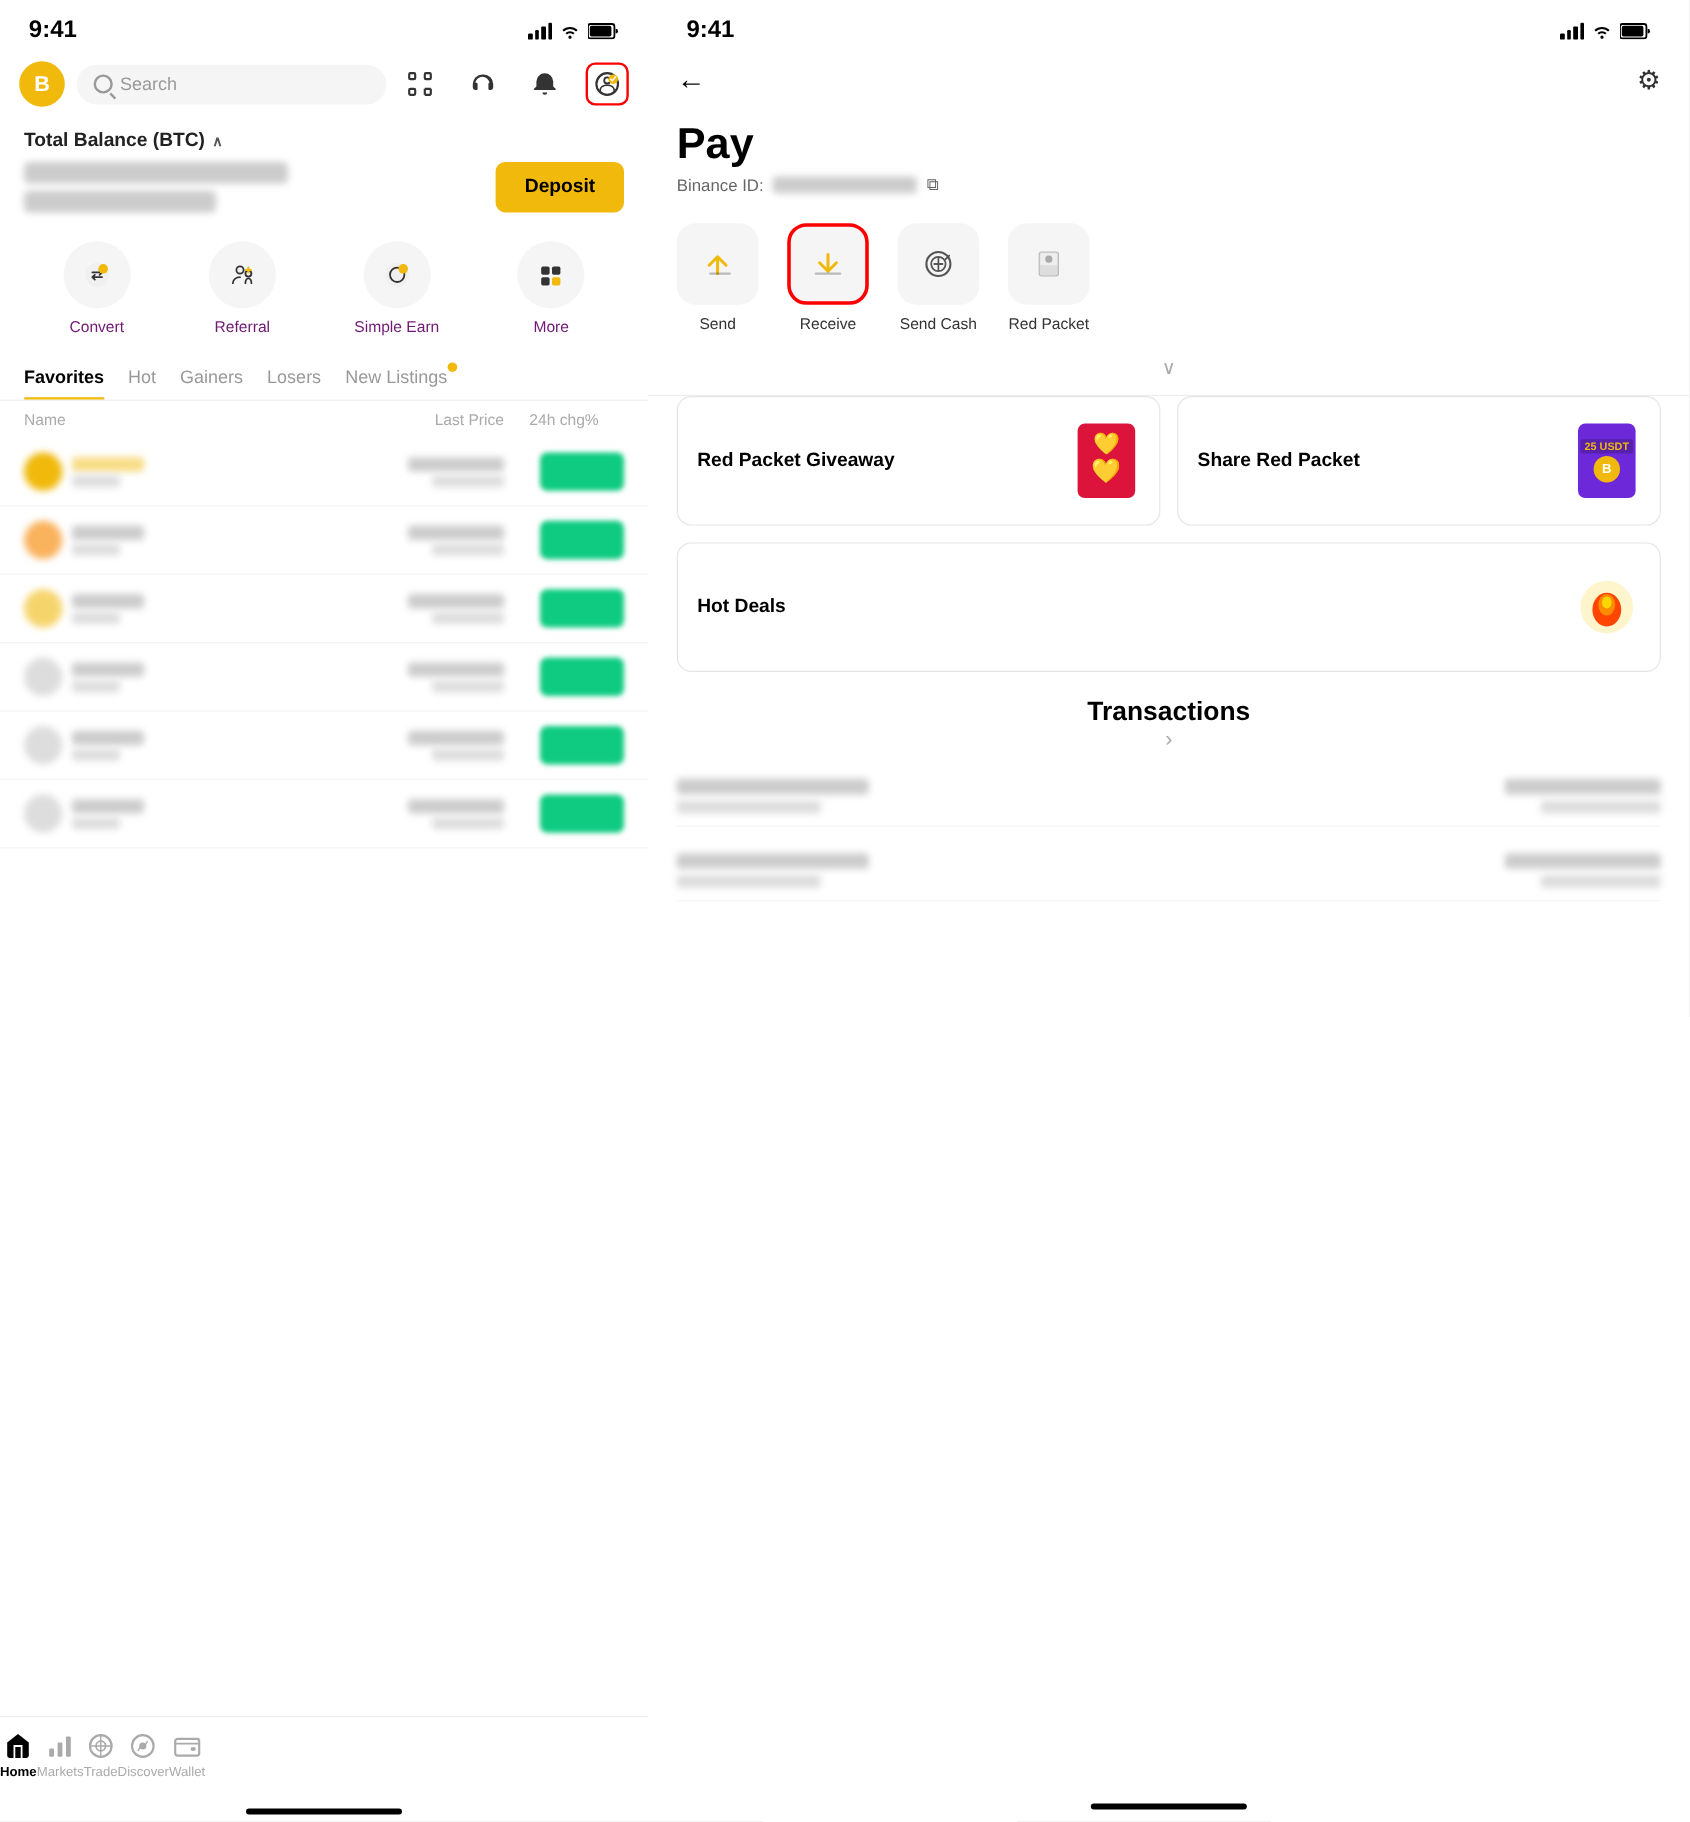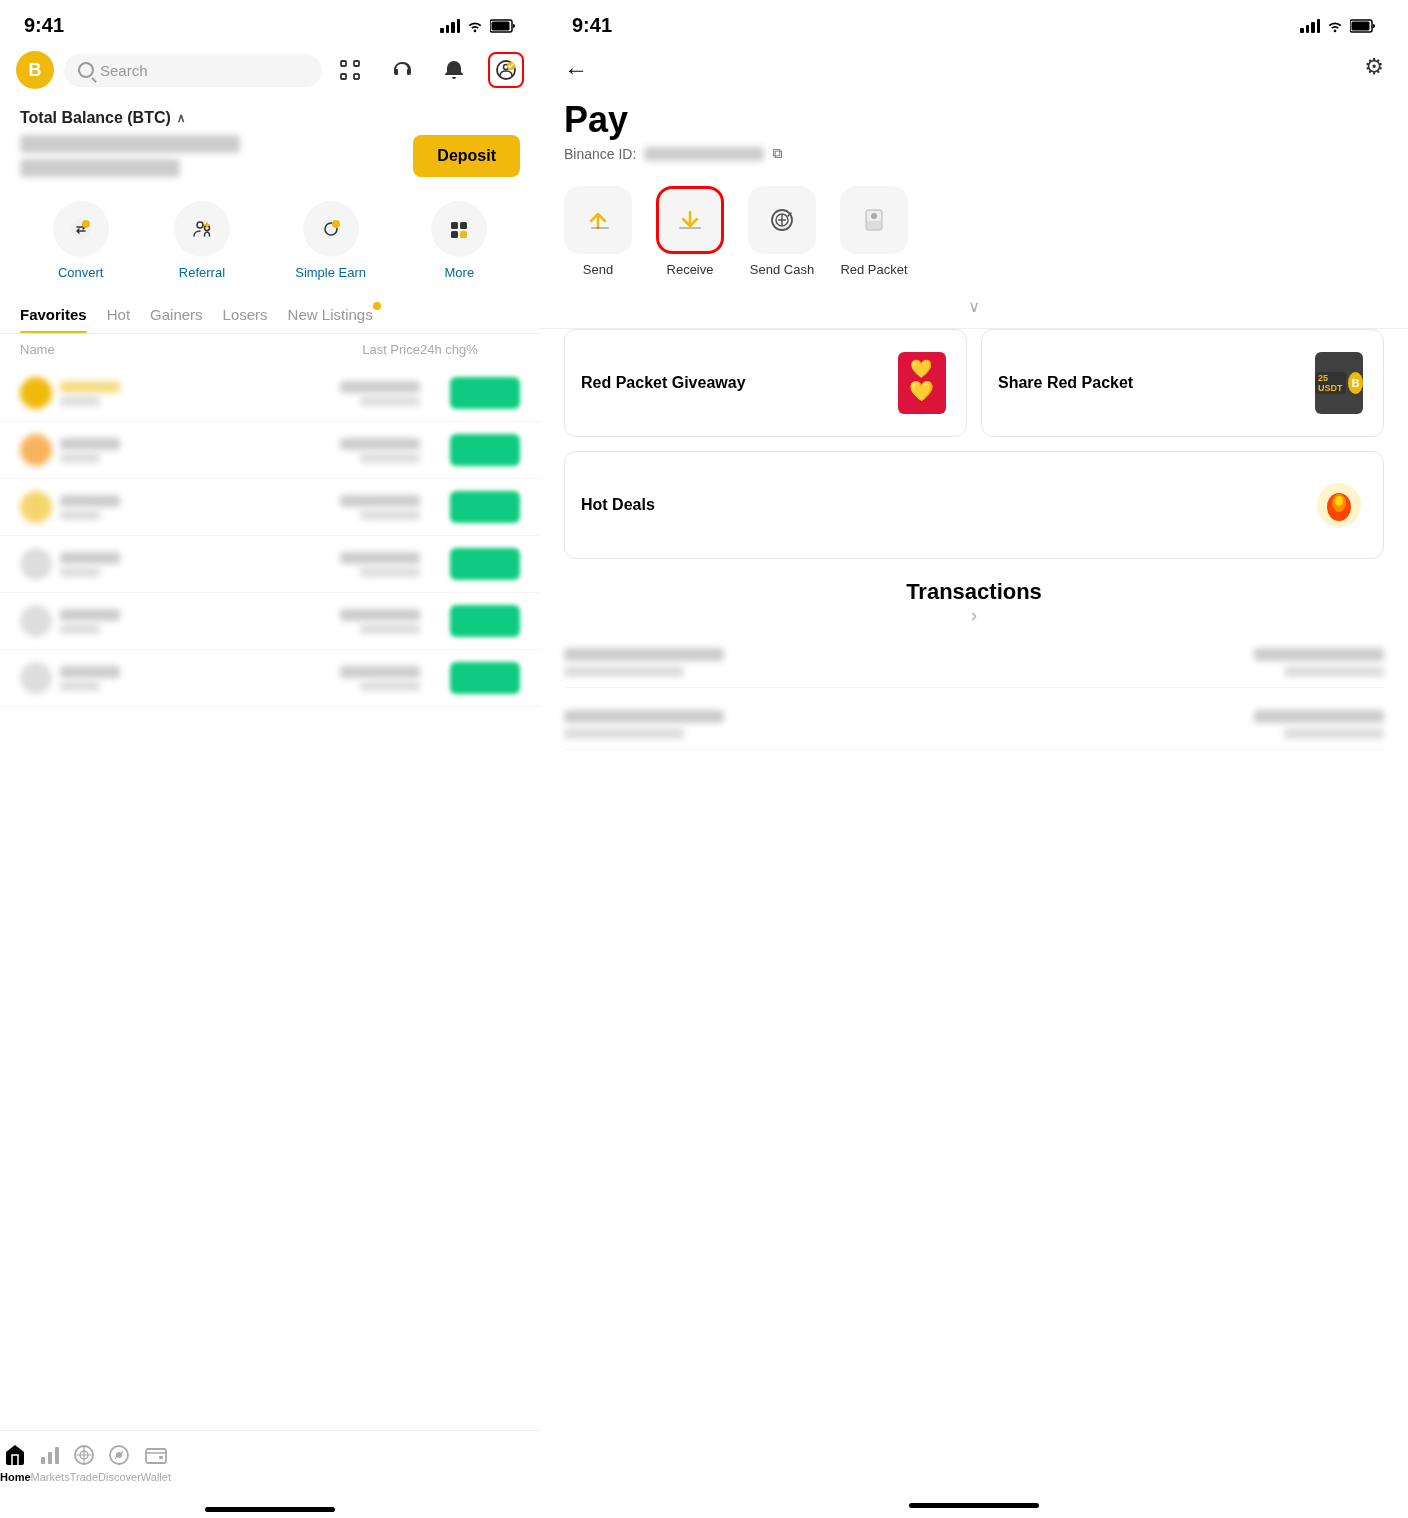--- a/index.html
+++ b/index.html
@@ -193,21 +193,21 @@
       height: 56px;
       border-radius: 50%;
       background: #f5f5f5;
       display: flex;
       align-items: center;
       justify-content: center;
       font-size: 22px;
     }
     .action-label {
       font-size: 13px;
-      color: #0369a1;
+      color: #701a75;
       text-align: center;
     }
 
     .market-tabs {
       padding: 0 20px;
       border-bottom: 1px solid #eee;
     }
     .tab-row {
       display: flex;
       gap: 20px;
@@ -251,21 +251,21 @@
     }
     .table-header {
       display: flex;
       padding: 8px 20px;
       justify-content: space-between;
       font-size: 13px;
       color: #aaa;
     }
     .col-name { flex: 1; }
     .col-price { flex: 1; text-align: right; }
-    .col-change { width: 100px; text-align: left; }
+    .col-change { width: 100px; text-align: center; }
 
     .table-row {
       display: flex;
       align-items: center;
       padding: 12px 20px;
       border-bottom: 1px solid #f5f5f5;
     }
     .row-name-col {
       flex: 1;
       display: flex;
@@ -511,28 +511,29 @@
       justify-content: center;
       position: relative;
     }
     .red-packet-icon::after {
       content: '💛';
       font-size: 18px;
       position: absolute;
       top: 6px;
     }
     .share-red-packet-icon {
-      background: #404040;
+      background: #6d28d9;
       border-radius: 6px;
       width: 48px;
       height: 62px;
       display: flex;
       align-items: center;
       justify-content: center;
       position: relative;
+      flex-direction: column;
       gap: 2px;
     }
     .usdt-label {
       font-size: 9px;
       color: #F0B90B;
       font-weight: 700;
       background: rgba(0,0,0,0.2);
       padding: 1px 3px;
       border-radius: 2px;
     }

